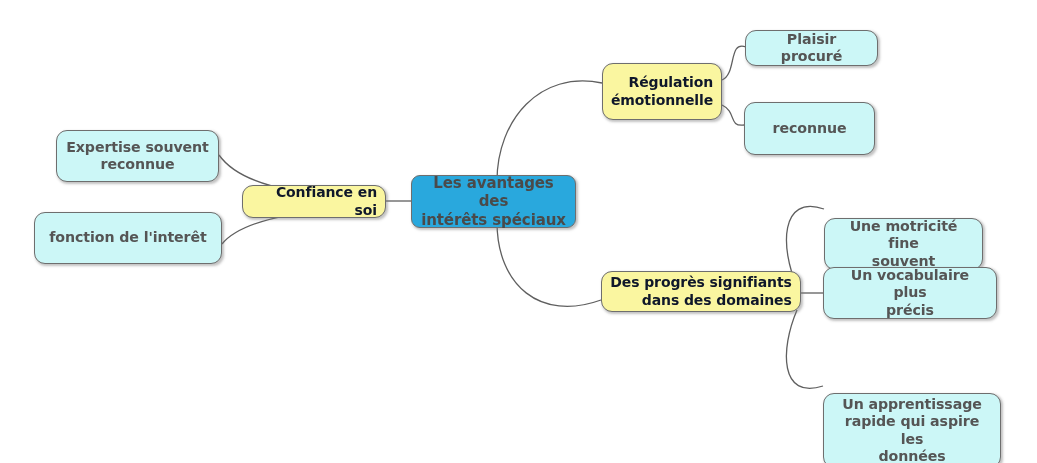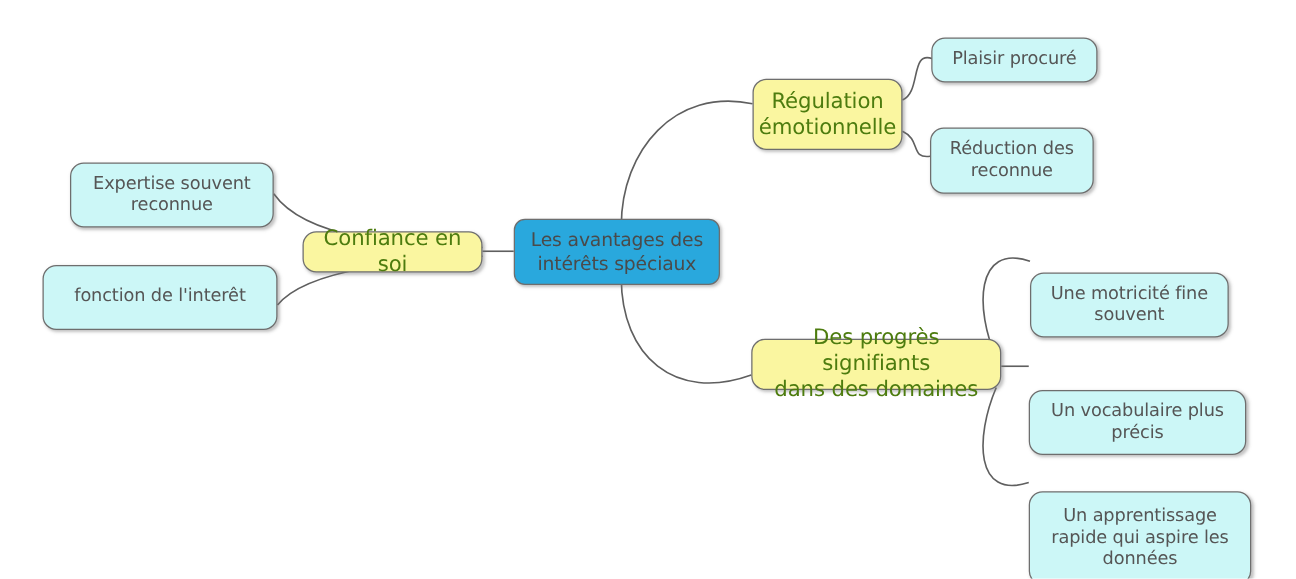--- a/index.html
+++ b/index.html
@@ -29,36 +29,37 @@
     position: absolute;
     z-index: 2;
     box-sizing: border-box;
     display: flex;
     align-items: center;
     justify-content: center;
     text-align: center;
     border: 1.3px solid #6e6e6e;
     border-radius: 11px;
     box-shadow: 1.5px 1.5px 2.5px rgba(120,120,120,0.45);
-    font-weight: normal;
+    font-weight: bold;
     line-height: 1.22;
     letter-spacing: -0.1px;
     padding: 0 8px;
   }
   .node.central {
     background: #29a8dd;
     color: #4a4a4a;
     font-size: 15px;
     border-color: #6e6e6e;
     border-radius: 9px;
   }
   .node.branch {
     background: #faf6a0;
-    color: #4d7c0f;
-    font-size: 17px;
+    color: #0f172a;
+    font-size: 14px;
+    text-align: right;
   }
   .node.leaf {
     background: #ccf7f7;
     color: #555555;
     font-size: 14.2px;
   }
   .node span {
     display: block;
     width: 100%;
   }
@@ -123,40 +124,39 @@
       <span>émotionnelle</span>
     </div>
   </div>
 
   <div class="node leaf" style="left:745px; top:30px; width:133px; height:36px;">
     <span>Plaisir procuré</span>
   </div>
 
   <div class="node leaf" style="left:744px; top:102px; width:131px; height:53px;">
     <div>
-      <span>Réduction des</span>
       <span>reconnue</span>
     </div>
   </div>
 
   <div class="node branch" style="left:601px; top:271px; width:200px; height:41px;">
     <div>
       <span>Des progrès signifiants</span>
       <span>dans des domaines</span>
     </div>
   </div>
 
   <div class="node leaf" style="left:824px; top:183px; width:159px; height:52px;margin-top:35px;">
     <div>
       <span>Une motricité fine</span>
       <span>souvent</span>
     </div>
   </div>
 
-  <div class="node leaf" style="left:823px; top:267px; width:174px; height:52px;margin-top:45px;">
+  <div class="node leaf" style="left:823px; top:267px; width:174px; height:52px;">
     <div>
       <span>Un vocabulaire plus</span>
       <span>précis</span>
     </div>
   </div>
 
   <div class="node leaf" style="left:823px; top:345px; width:178px; height:75px;margin-top:48px;">
     <div>
       <span>Un apprentissage</span>
       <span>rapide qui aspire les</span>

